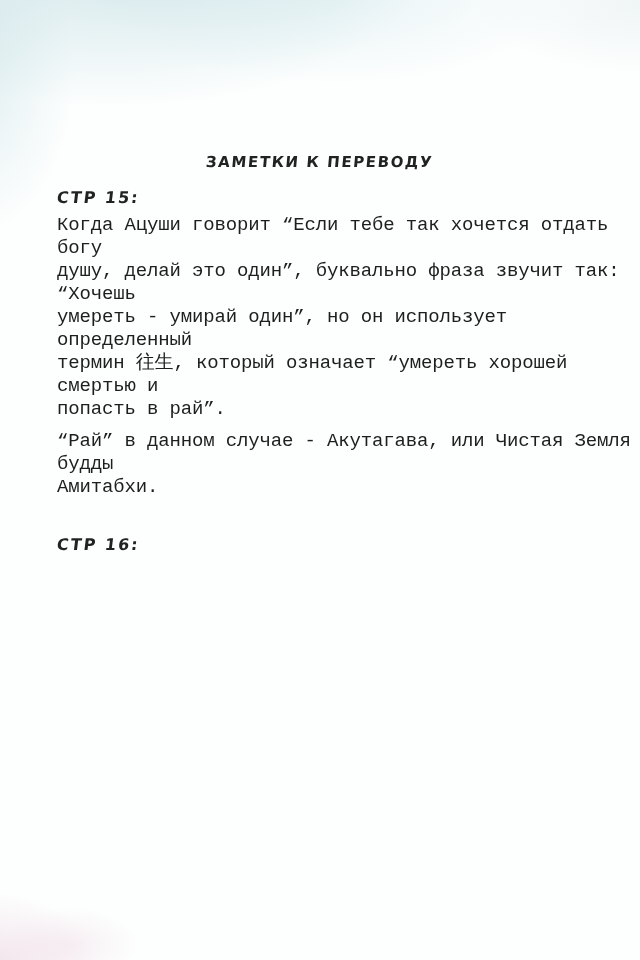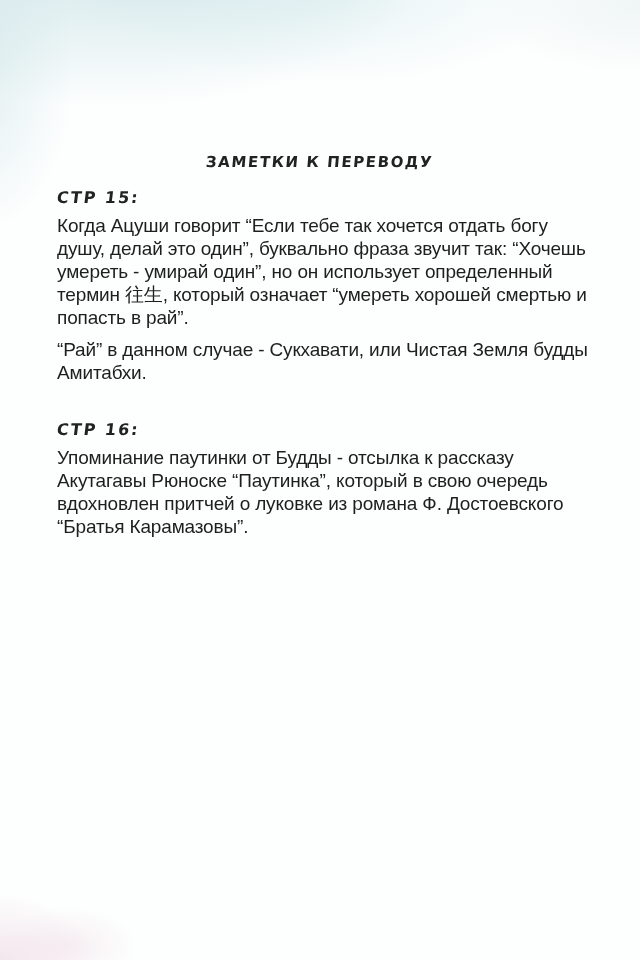--- a/index.html
+++ b/index.html
@@ -58,20 +58,21 @@
     display: inline-block;
     transform: skewX(-7deg);
   }
   .para {
     white-space: pre-line;
     font-size: 19px;
     line-height: 23px;
     letter-spacing: -0.15px;
     margin: 0 0 9px 0;
     color: #1e1e1e;
+    font-family: Liberation Mono, monospace;
   }
   .section {
     margin: 0;
   }
   .section + .section {
     margin-top: 36px;
   }
   .heading-row {
     margin-top: 6px;
   }
@@ -89,29 +90,25 @@
 
     <div class="section">
       <div class="section-heading heading-row">
         <span class="skew">СТР 15:</span>
       </div>
       <p class="para">Когда Ацуши говорит “Если тебе так хочется отдать богу
 душу, делай это один”, буквально фраза звучит так: “Хочешь
 умереть - умирай один”, но он использует определенный
 термин 往生, который означает “умереть хорошей смертью и
 попасть в рай”.</p>
-      <p class="para">“Рай” в данном случае - Сукхавати, или Чистая Земля будды
+      <p class="para">“Рай” в данном случае - Акутагава, или Чистая Земля будды
 Амитабхи.</p>
     </div>
 
     <div class="section">
       <div class="section-heading">
         <span class="skew">СТР 16:</span>
       </div>
-      <p class="para">Упоминание паутинки от Будды - отсылка к рассказу
-Акутагавы Рюноске “Паутинка”, который в свою очередь
-вдохновлен притчей о луковке из романа Ф. Достоевского
-“Братья Карамазовы”.</p>
     </div>
 
   </div>
 
 </div>
 
 </body></html>

